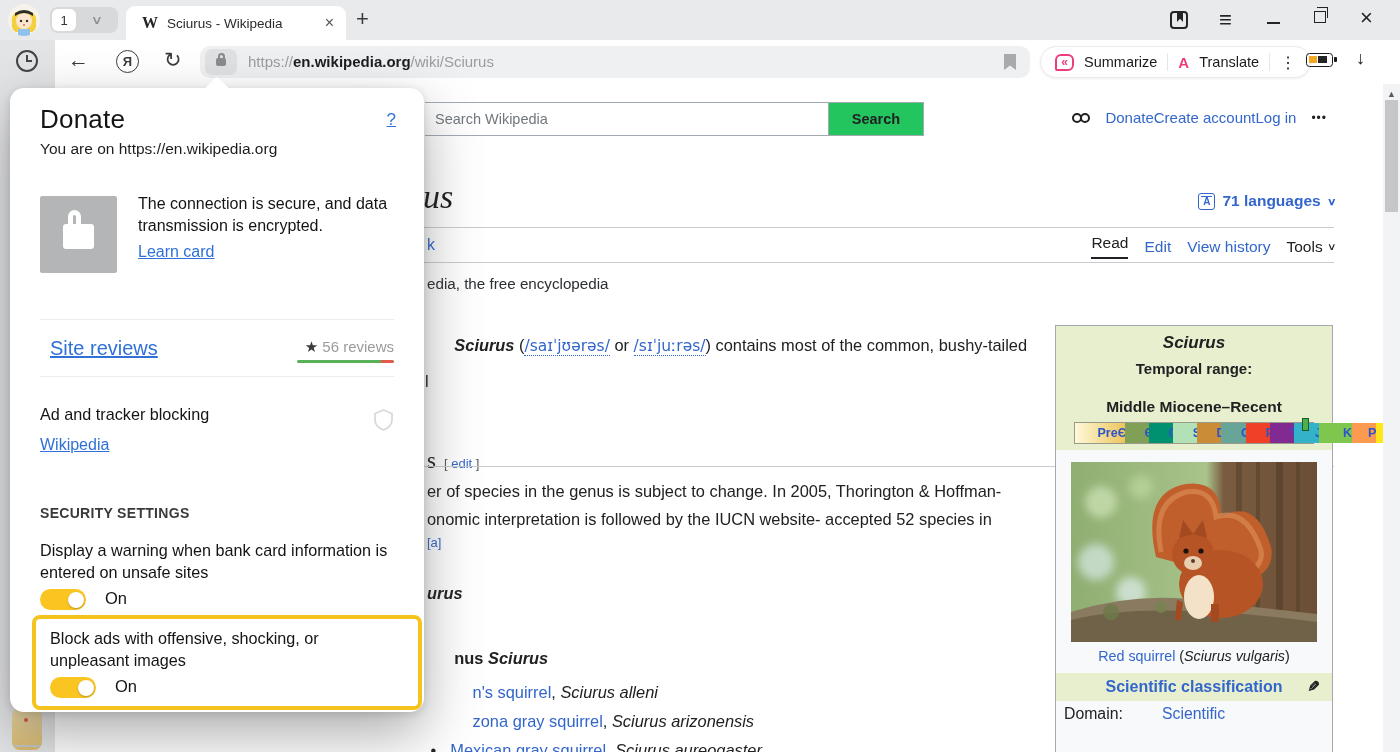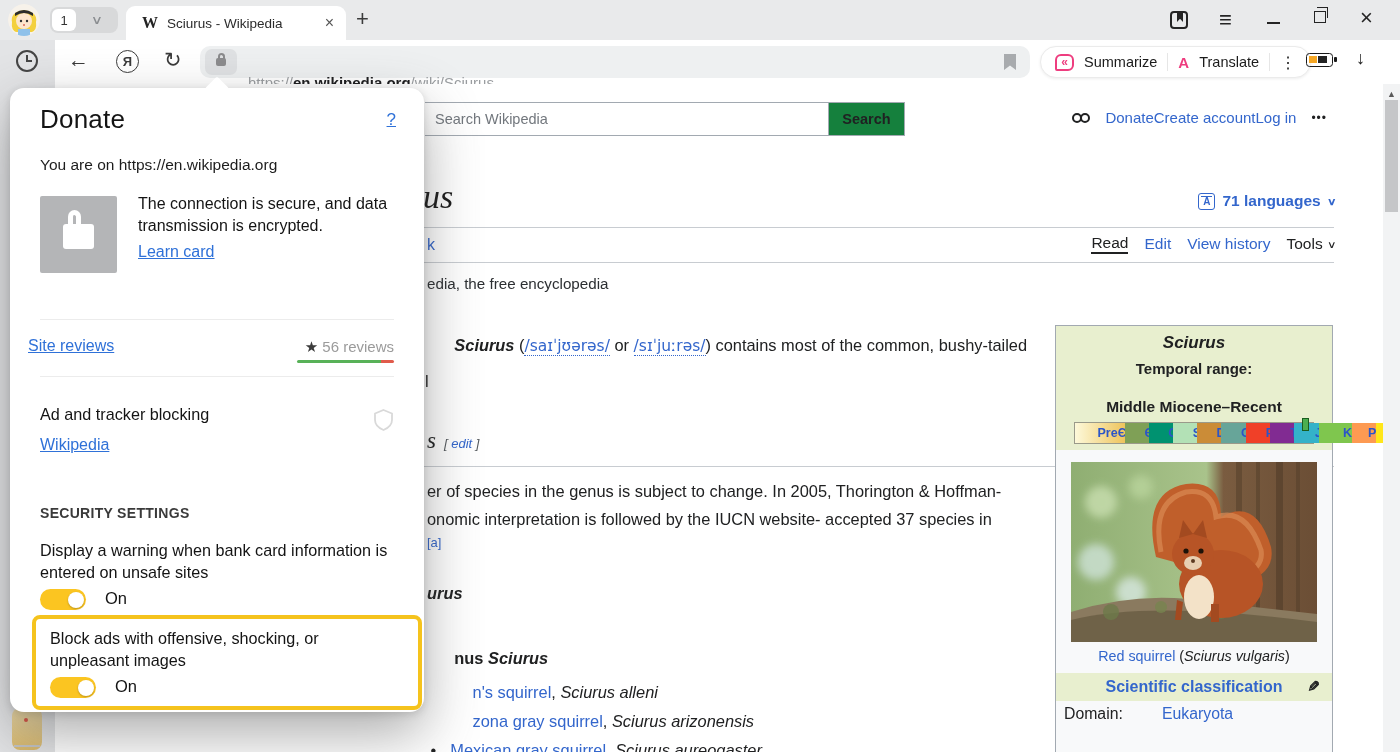--- a/index.html
+++ b/index.html
@@ -45,21 +45,21 @@
   .navglyph{font-size:21px;color:#3a3a3a;}
   .back{left:68px;top:48px;}
   .ybtn{left:116px;top:50px;width:23px;height:23px;border:1.8px solid #3a3a3a;border-radius:50%;
         display:flex;align-items:center;justify-content:center;font-size:13px;font-weight:bold;color:#3a3a3a;}
   .reload{left:164px;top:48px;}
   .urlbar{left:200px;top:46px;width:830px;height:32px;background:#eef0f1;border-radius:10px;}
   .lockbadge{left:5px;top:3px;width:32px;height:26px;background:#dfe1e3;border-radius:7px;}
   .locksm{position:absolute;left:11px;top:9px;width:10px;height:8px;background:#8b8b8d;border-radius:2px;}
   .locksm i{position:absolute;left:1.5px;top:-5px;width:7px;height:7px;border:2px solid #8b8b8d;
             border-bottom:none;border-radius:4px 4px 0 0;}
-  .urltext{left:48px;top:7px;font-size:15px;color:#9a9da0;white-space:pre;margin-top:21px;}
+  .urltext{left:48px;top:7px;font-size:15px;color:#9a9da0;white-space:pre;}
   .urltext b{color:#1d1d1f;font-weight:700;}
   .flagicon{right:14px;top:8px;width:12px;height:16px;background:#a8abae;
             clip-path:polygon(0 0,100% 0,100% 100%,50% 72%,0 100%);}
   .aipill{left:1040px;top:46px;height:32px;background:#fff;border:1px solid #ebebeb;border-radius:16px;
           box-shadow:0 1px 3px rgba(0,0,0,.07);display:flex;align-items:center;padding:0 14px;gap:10px;}
   .aipill .lbl{font-size:14.5px;color:#1c1c1c;}
   .vdiv{width:1px;height:18px;background:#e6e6e6;}
   .qicon{width:19px;height:17px;border:2px solid var(--pink);border-radius:6px 6px 6px 2px;
          color:var(--pink);font-weight:bold;font-size:12px;line-height:12px;text-align:center;}
   .ticon{color:var(--pink);font-weight:bold;font-size:15px;position:relative;}
@@ -68,42 +68,42 @@
   .battery u{position:absolute;right:-4.6px;top:3px;width:2.6px;height:5px;background:#1a1a1a;border-radius:1px;}
   .battery i{position:absolute;left:2px;top:2px;width:8px;height:7px;background:#f5a623;}
   .battery b{position:absolute;left:11px;top:2px;width:9px;height:7px;background:#242424;}
   .dlicon{left:1356px;top:48px;font-size:18px;color:#1a1a1a;font-weight:bold;}
 
   
   .page{left:55px;top:84px;width:1328px;height:668px;background:#fff;}
   .wlink{color:var(--link);text-decoration:none;}
   .searchbox{left:370px;top:18px;width:404px;height:34px;border:1px solid #a2a9b1;border-left:none;
              font-size:14.5px;color:#72777d;padding:7px 10px;background:#fff;display:flex;align-items:center;}
-  .searchbtn{left:773px;top:18px;width:77px;height:34px;border:1px solid #a2a9b1;background:#15803d;
+  .searchbtn{left:773px;top:18px;width:96px;height:34px;border:1px solid #a2a9b1;background:#22c55e;
              font-size:14.5px;font-weight:700;color:#202122;display:flex;align-items:center;justify-content:center;}
   .topnav{top:25px;right:56px;display:flex;align-items:center;gap:15px;font-size:15px;}
   .glasses{display:flex;}
   .glasses i{width:10px;height:10px;border:2.6px solid #202122;border-radius:50%;}
   .glasses i+i{margin-left:-2px;}
   .langrow{top:108px;right:48px;display:flex;align-items:center;gap:7px;color:var(--link);
            font-weight:700;font-size:15.5px;}
   .langbox{width:17px;height:17px;border:1.8px solid var(--link);border-radius:3px;position:relative;
            font-size:10px;font-weight:bold;color:var(--link);text-align:center;line-height:15px;}
   .langbox:before{content:"";position:absolute;left:2px;top:2px;right:2px;height:1.6px;background:var(--link);}
   .titlefrag{left:368px;top:94px;font-family:"Liberation Serif",serif;font-style:italic;font-size:34px;color:#1b1b1b;}
   .hrule{height:1px;background:#c8ccd1;}
   .viewtabs{top:150px;right:48px;display:flex;gap:16px;font-size:15.5px;align-items:center;}
-  .readtab{color:#202122;border-bottom:2.5px solid #202122;}
+  .readtab{color:#202122;border-bottom:2.5px solid #202122;padding-bottom:5px;}
   .toolstab{color:#202122;display:flex;gap:5px;align-items:center;}
   .chevsm{font-size:10px;color:#202122;transform:scaleX(1.3);}
   .talkfrag{left:372px;top:152px;font-size:16px;}
   .tagline{left:372px;top:191px;font-size:15.2px;color:#2c2f32;}
   .bodyline{font-size:16.4px;white-space:pre;color:#202122;}
   .ipa{font-family:"DejaVu Sans",sans-serif;border-bottom:1px dotted #3366cc;font-size:15.5px;}
-  .h2frag{left:372px;top:344px;font-family:"Liberation Serif",serif;font-size:23px;font-style:italic;}
+  .h2frag{left:372px;top:364px;font-family:"Liberation Serif",serif;font-size:23px;}
   .editlink{font-size:13px;font-family:"Liberation Sans",sans-serif;color:#54595d;margin-left:8px;}
   .supref{font-size:13px;}
   .ital{font-style:italic;}
   .boldital{font-weight:bold;font-style:italic;}
 
   
   .infobox{left:1000px;top:241px;width:278px;height:430px;background:#f8f9fa;
            border:1px solid #a2a9b1;font-size:15px;}
   .ibheader{background:var(--ibhead);text-align:center;padding:7px 4px 6px;}
   .ibtitle{font-weight:bold;font-style:italic;font-size:17px;}
@@ -127,29 +127,29 @@
   .sb-up{left:4px;top:5px;font-size:9px;color:#5a5a5a;}
   .sb-thumb{left:2px;top:16px;width:13px;height:112px;background:#c5c6c8;}
 
   
   .popup{left:10px;top:88px;width:414px;height:624px;background:#fff;border-radius:14px;z-index:40;
          box-shadow:0 22px 55px rgba(70,70,70,.45),0 2px 8px rgba(0,0,0,.14);}
   .caret{position:absolute;left:198px;top:-8px;width:18px;height:18px;background:#fff;transform:rotate(45deg);
          border-radius:3px;}
   .ptitle{left:30px;top:16px;font-size:26px;color:#141414;letter-spacing:.2px;}
   .phelp{right:28px;top:22px;font-size:17px;color:var(--plink);}
-  .psite{left:30px;top:68px;font-size:15.5px;color:#1d1d1d;}
+  .psite{left:30px;top:52px;font-size:15.5px;color:#1d1d1d;}
   .locktile{left:30px;top:108px;width:77px;height:77px;background:#b4b5b7;border-radius:2px;}
   .lockbig{position:absolute;left:23px;top:28px;width:31px;height:25px;background:#fff;border-radius:3px;}
   .lockbig i{position:absolute;left:5px;top:-14px;width:13px;height:16px;border:5px solid #fff;
              border-bottom:none;border-radius:10px 10px 0 0;}
   .psecure{left:128px;top:105px;width:268px;font-size:16px;line-height:21.5px;color:#141414;}
   .plearn{left:128px;top:155px;font-size:16px;color:var(--plink);}
   .pdiv{left:30px;width:354px;height:1px;background:#ececec;}
-  .previews-link{left:18px;top:249px;font-size:16px;color:var(--plink);}
+  .previews-link{left:40px;top:249px;font-size:20px;color:var(--plink);}
   .previews{right:30px;top:250px;font-size:15px;color:#9b9b9b;}
   .previews .st{color:#3c3c3c;font-size:15px;margin-right:4px;}
   .ratingbar{right:30px;top:272px;width:97px;height:3px;border-radius:2px;
              background:linear-gradient(90deg,var(--rgreen) 0 87%,var(--rred) 87% 100%);}
   .padblock{left:30px;top:317px;font-size:16.2px;color:#141414;}
   .shield{right:31px;top:321px;width:19px;height:22px;}
   .psettings{left:30px;top:348px;font-size:16px;color:var(--plink);}
   .psec{left:30px;top:417px;font-size:14px;font-weight:700;color:#3a3a3a;letter-spacing:.3px;}
   .ptog1{left:30px;top:452px;width:352px;font-size:16.2px;line-height:21.5px;color:#141414;}
   .toggle{width:46px;height:21px;border-radius:11px;background:var(--yellow);}
@@ -280,21 +280,21 @@
       <span class="boldital">Sciurus</span><span> (</span><a class="wlink ipa" href="#">/saɪˈjʊərəs/</a><span> or </span><a class="wlink ipa" href="#">/sɪˈjuːrəs/</a><span>) contains most of the common, bushy-tailed</span>
     </div>
     <a class="abs bodyline wlink" style="left:370px;top:288px;" href="#">l</a>
 
     <div class="abs h2frag">
       <span>s</span><span class="editlink"><span>[</span> <a class="wlink" href="#">edit</a> <span>]</span></span>
     </div>
     <div class="abs hrule" style="left:369px;top:382px;width:910px;"></div>
 
     <div class="abs bodyline" style="left:372px;top:398px;">er of species in the genus is subject to change. In 2005, Thorington &amp; Hoffman-</div>
-    <div class="abs bodyline" style="left:372px;top:426px;">onomic interpretation is followed by the IUCN website- accepted 37 species in</div>
+    <div class="abs bodyline" style="left:372px;top:426px;">onomic interpretation is followed by the IUCN website- accepted 52 species in</div>
     <a class="abs wlink supref" style="left:372px;top:451px;" href="#">[a]</a>
 
     <div class="abs bodyline boldital" style="left:372px;top:500px;">urus</div>
     <div class="abs bodyline" style="left:372px;top:546px;">
       <span style="font-weight:bold;">nus </span><span class="boldital">Sciurus</span>
     </div>
 
     <div>
 
         <div class="abs bodyline species-li" style="top: 580px; left: 372px;">
@@ -381,21 +381,21 @@
         <a class="wlink" href="#">Red squirrel</a><span> (</span><span class="ital">Sciurus vulgaris</span><span>)</span>
       </div>
       <div class="ibclass">
         <a class="wlink" href="#">Scientific classification</a>
         <span class="pencil">✎</span>
       </div>
       <div>
 
           <div class="ibrow">
             <span class="l">Domain:</span>
-            <a class="wlink" href="#">Eukaryota</a>
+            <a class="wlink" href="#">Scientific</a>
           </div>
 
         </div>
     </div>
   </div>
 
   <div class="abs scrollbar">
     <div class="abs sb-up">▲</div>
     <div class="abs sb-thumb"></div>
   </div>

